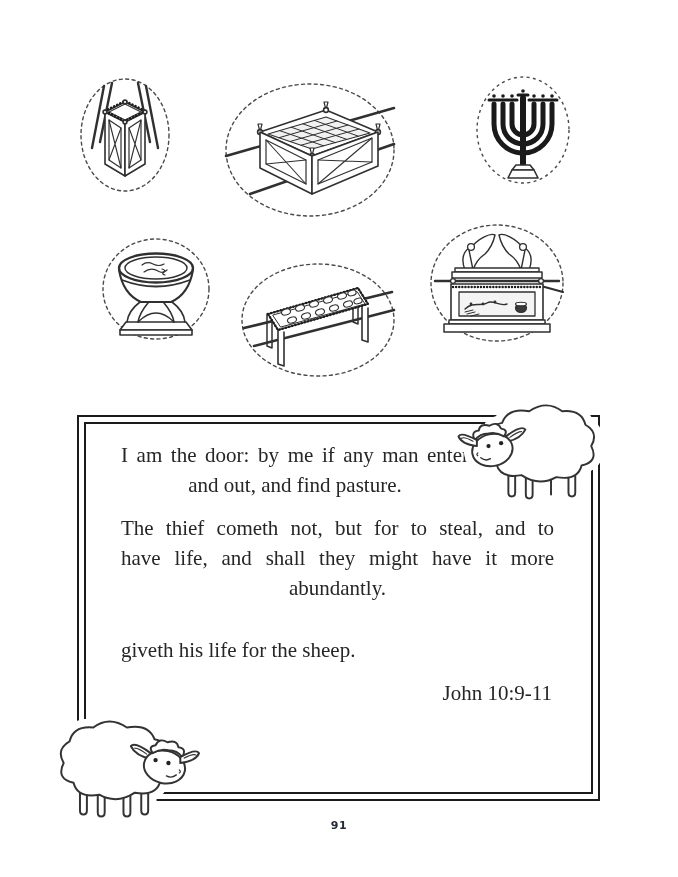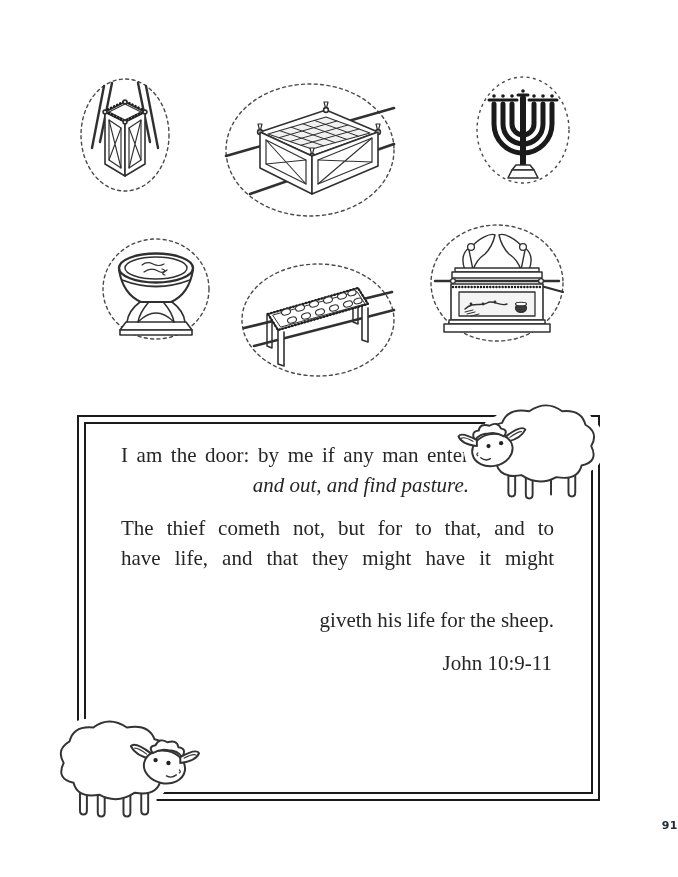--- a/index.html
+++ b/index.html
@@ -20,30 +20,30 @@
   .vbox-inner{
     position:absolute; left:5px; top:5px; right:5px; bottom:5px;
     border:2px solid #1b1b1b;
     padding:16px 37px 0 35px;
     color:#262626; font-size:21px;
   }
   .vpara{margin:0 0 13px 0;}
   .vpara.p1{margin-right:85px;}
   .vline{line-height:30px;}
   .jline{text-align:justify; text-align-last:justify;}
-  .lline{text-align:right;font-style:italic;}
-  .cline{text-align:right;margin-top:32px;}
+  .lline{text-align:center;}
+  .cline{text-align:left;margin-top:32px;}
   .vref{line-height:30px; text-align:right; margin-top:11px; padding-right:2px;}
 
   .sheep{position:absolute; z-index:5;}
   .sheep svg{display:block; width:100%; height:100%; overflow:visible;}
   .sheep.flip svg{transform:scaleX(-1);}
 
   .pagenum{
-    position:absolute; left:0; right:0; top:819px; text-align:right;
+    position:absolute; left:0; right:0; top:819px; text-align:center;
     font-family:"DejaVu Sans", sans-serif; font-size:11px; font-weight:bold;
     color:#232a3a; letter-spacing:.5px; z-index:2;
   }
 </style>
 </head>
 <body>
 
 <div class="page">
 
   <div class="fig" style="left:78px; top:76px; width:94px; height:118px;">
@@ -234,22 +234,23 @@
     </svg>
   </div>
 
   <div class="vbox-outer">
     <div class="vbox-inner">
       <div class="vpara p1">
         <div class="vline jline">I am the door: by me if any man enter</div>
         <div class="vline lline">and out, and find pasture.</div>
       </div>
       <div class="vpara">
-        <div class="vline jline">The thief cometh not, but for to that, and to</div>
-        <div class="vline jline">have life, and that they might have it might</div>
+        <div class="vline jline">The thief cometh not, but for to steal, and to</div>
+        <div class="vline jline">have life, and shall they might have it more</div>
+        <div class="vline lline">abundantly.</div>
       </div>
       <div class="vpara">
         <div class="vline cline">giveth his life for the sheep.</div>
       </div>
       <div class="vref">John 10:9-11</div>
     </div>
   </div>
 
   <div class="sheep" style="left:452px; top:386px; width:168px; height:126px;">
     <svg viewBox="0 0 170 130">

